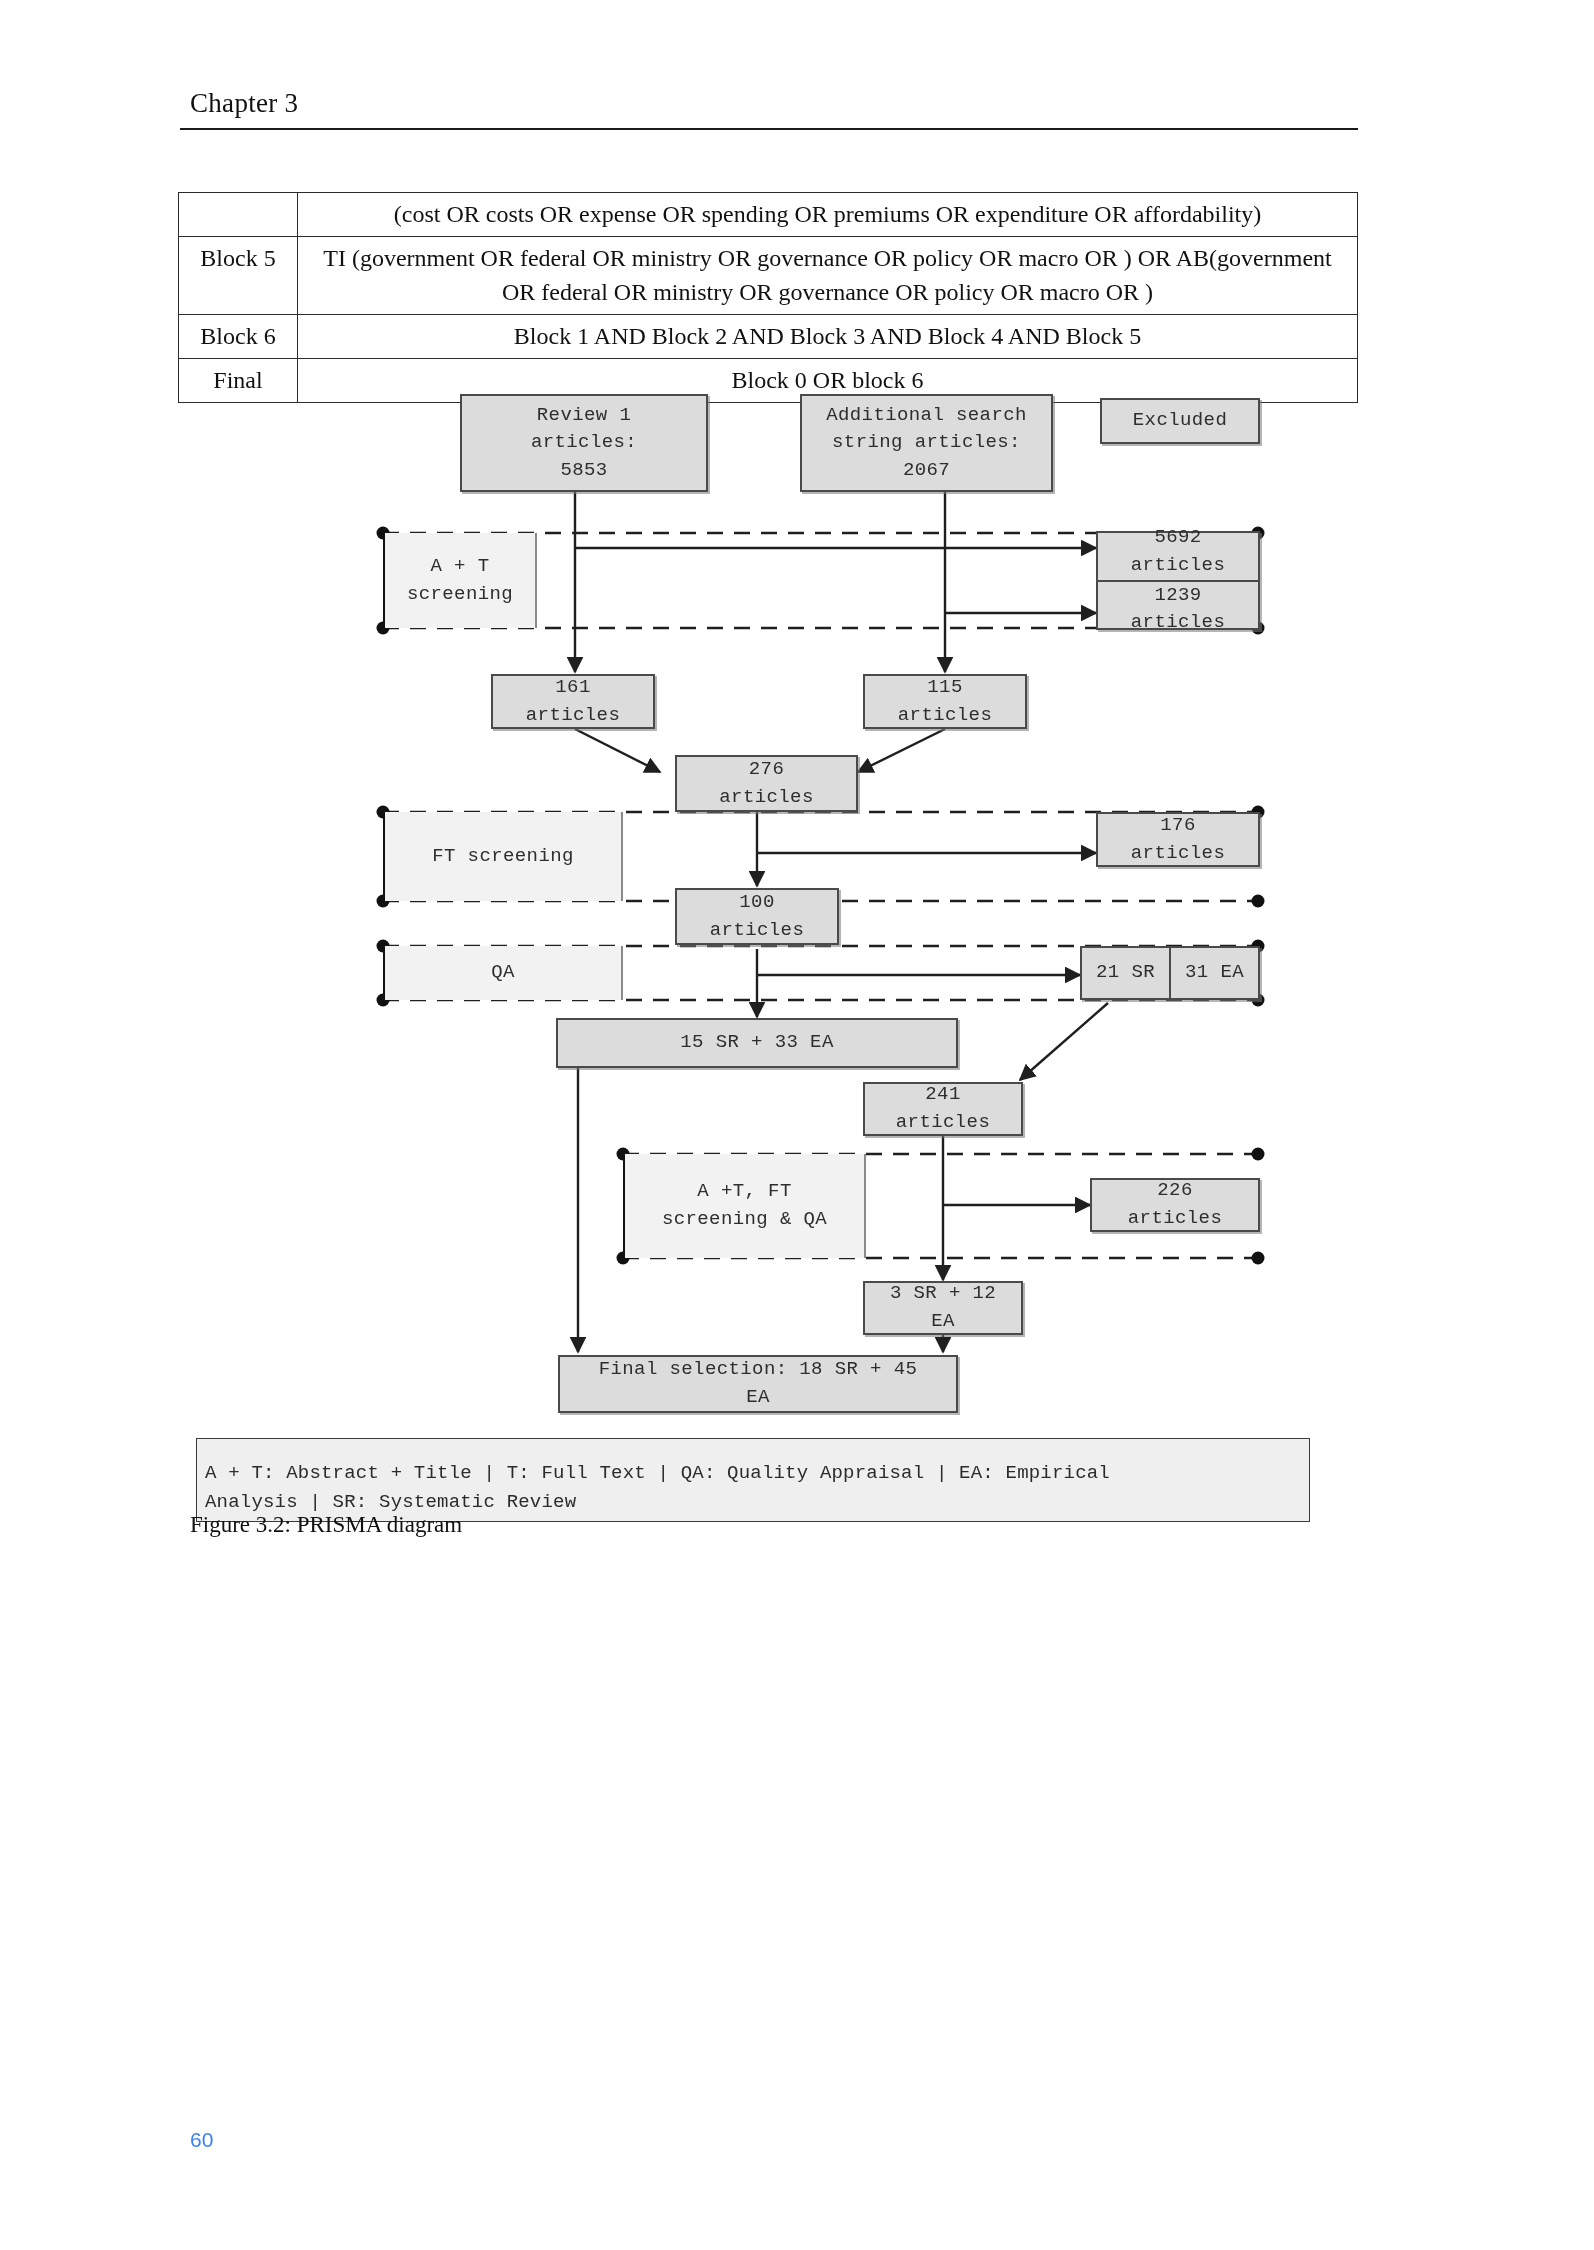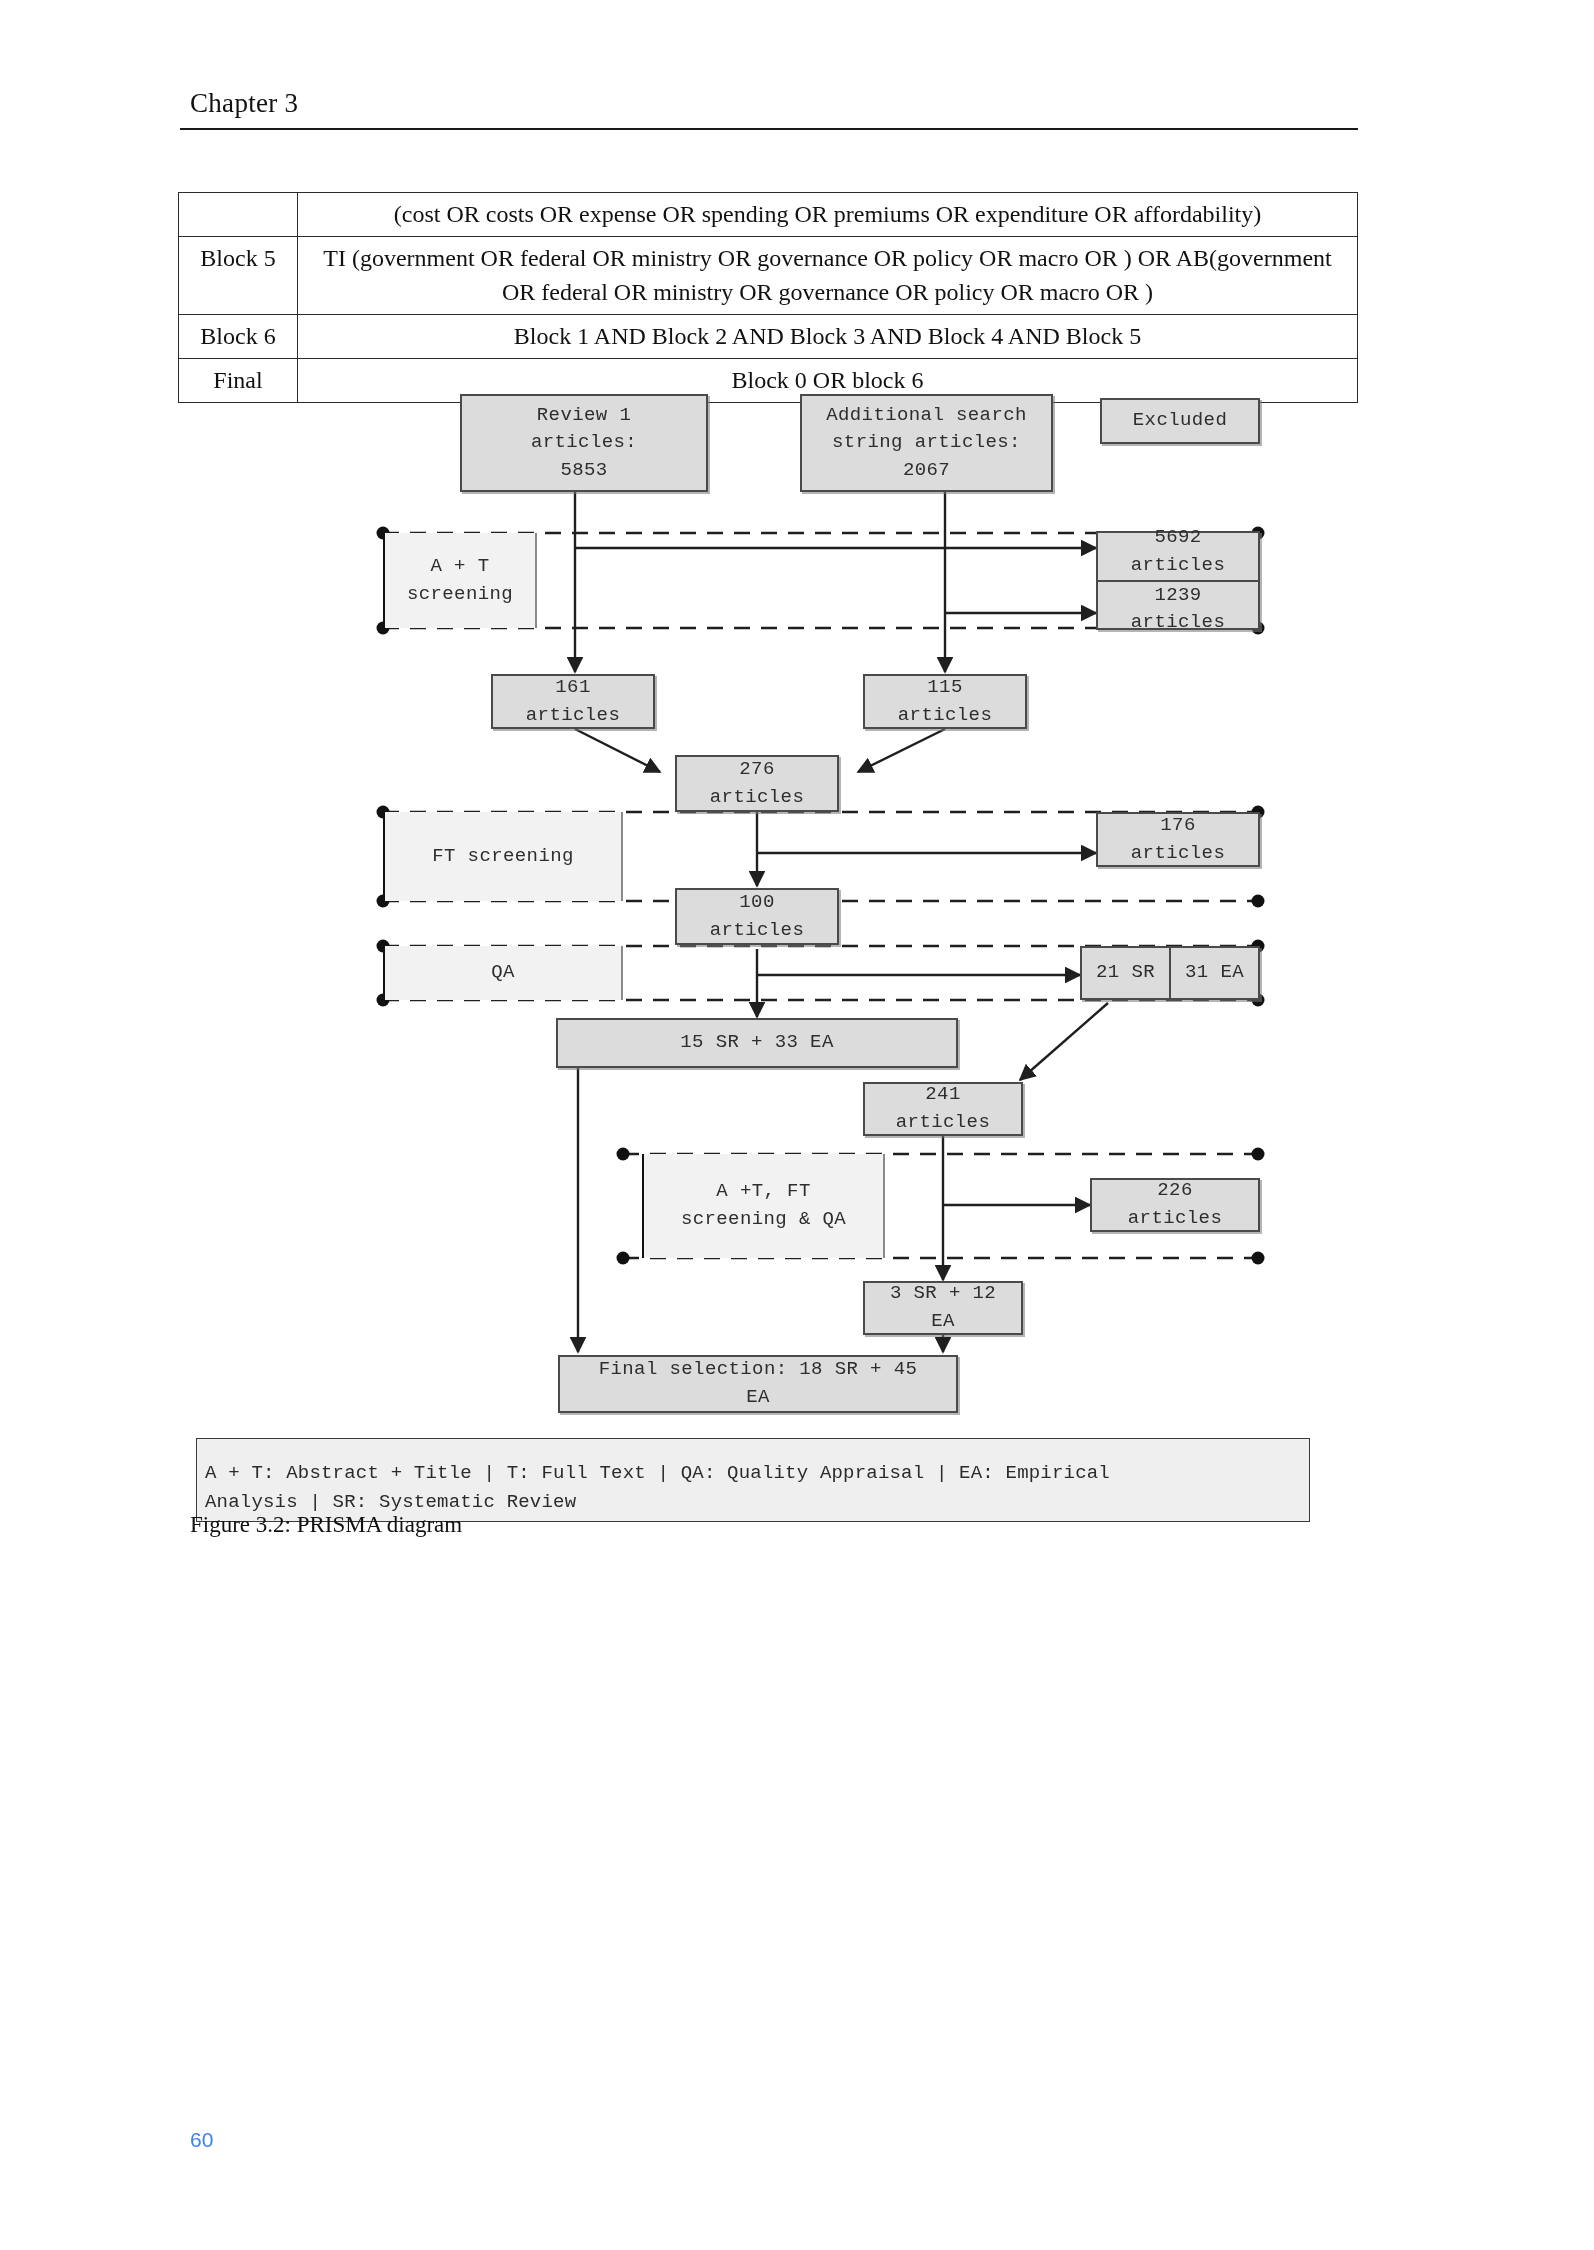--- a/index.html
+++ b/index.html
@@ -274,21 +274,21 @@
   <div class="stack-half">1239
 articles</div>
 </div>
 
 <div class="node filled" style="left:491px; top:674px; width:164px; height:55px;">161
 articles</div>
 
 <div class="node filled" style="left:863px; top:674px; width:164px; height:55px;">115
 articles</div>
 
-<div class="node filled" style="left:675px; top:755px; width:164px; height:57px;">276
+<div class="node filled" style="left:675px; top:755px; width:183px; height:57px;">276
 articles</div>
 
 <div class="node band-box" style="left:383px; top:812px; width:240px; height:89px;">FT screening</div>
 
 <div class="node filled" style="left:1096px; top:812px; width:164px; height:55px;">176
 articles</div>
 
 <div class="node filled" style="left:675px; top:888px; width:164px; height:57px;">100
 articles</div>
 
@@ -297,21 +297,21 @@
 <div class="node filled split" style="left:1080px; top:946px; width:180px; height:54px;">
   <div class="split-half">21 SR</div>
   <div class="split-half">31 EA</div>
 </div>
 
 <div class="node filled" style="left:556px; top:1018px; width:402px; height:50px;">15 SR + 33 EA</div>
 
 <div class="node filled" style="left:863px; top:1082px; width:160px; height:54px;">241
 articles</div>
 
-<div class="node band-box" style="left:623px; top:1154px; width:243px; height:104px;margin-left:19px;">A +T, FT
+<div class="node band-box" style="left:623px; top:1154px; width:243px; height:104px;">A +T, FT
 screening &amp; QA</div>
 
 <div class="node filled" style="left:1090px; top:1178px; width:170px; height:54px;">226
 articles</div>
 
 <div class="node filled" style="left:863px; top:1281px; width:160px; height:54px;">3 SR + 12
 EA</div>
 
 <div class="node filled" style="left:558px; top:1355px; width:400px; height:58px;">Final selection: 18 SR + 45
 EA</div>

